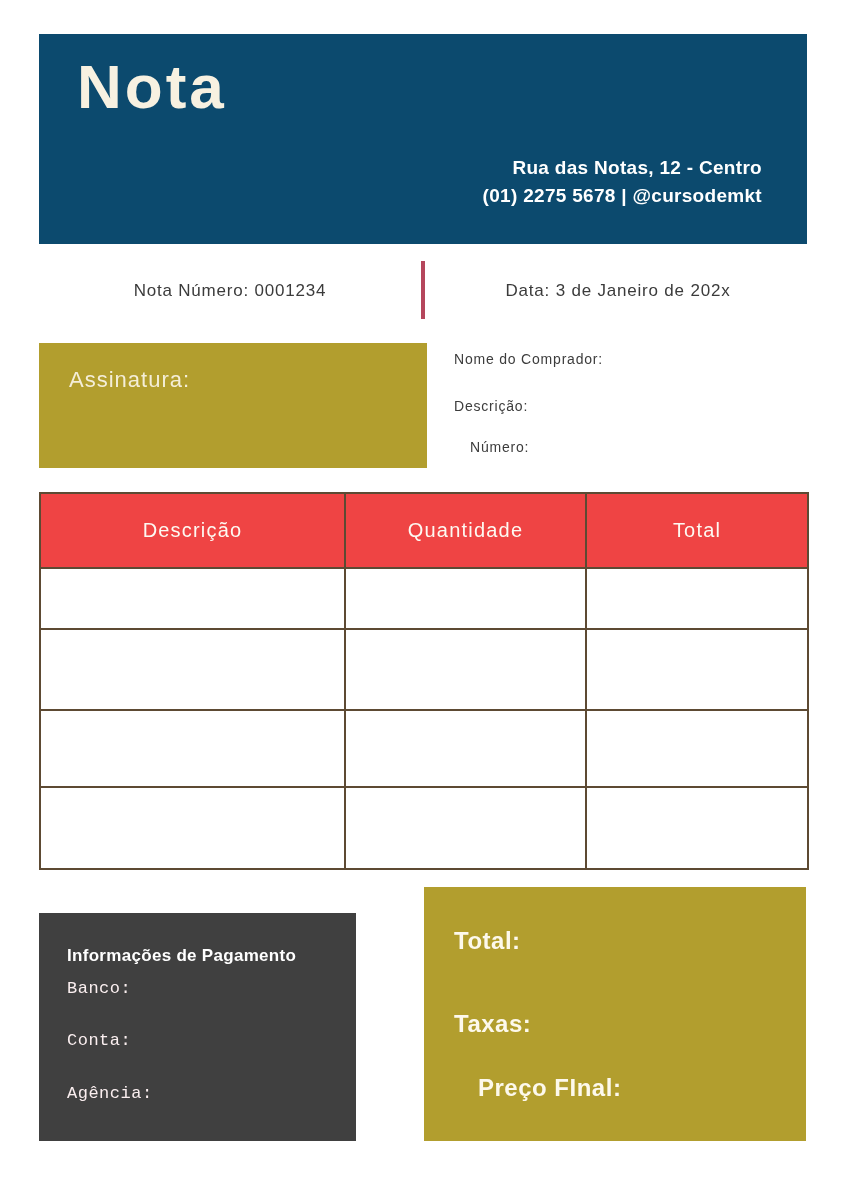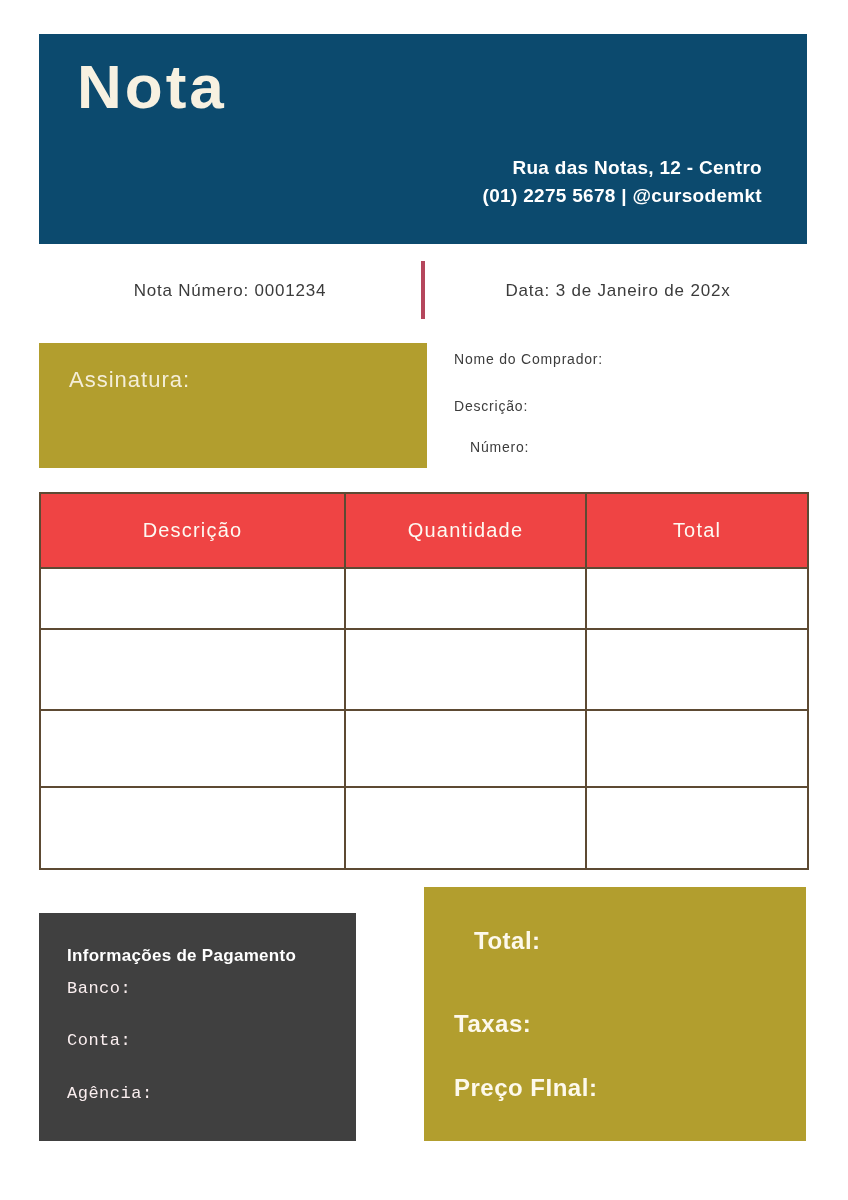--- a/index.html
+++ b/index.html
@@ -148,23 +148,23 @@
     background: #b29e2e;
     color: #fdf9ec;
   }
   .totals-field {
     position: absolute;
     left: 30px;
     font-weight: 700;
     font-size: 24px;
     letter-spacing: 0.5px;
   }
-  .totals-total { top: 40px; margin-left: 20px; }
+  .totals-total { top: 40px; }
   .totals-taxes { top: 123px; }
-  .totals-final { top: 187px; }
+  .totals-final { top: 187px; margin-left: 24px; }
 </style>
 </head>
 <body>
 
 <div class="page">
 
   <div class="header">
     <div class="brand-title">
       <div>Nota</div>
     </div>

